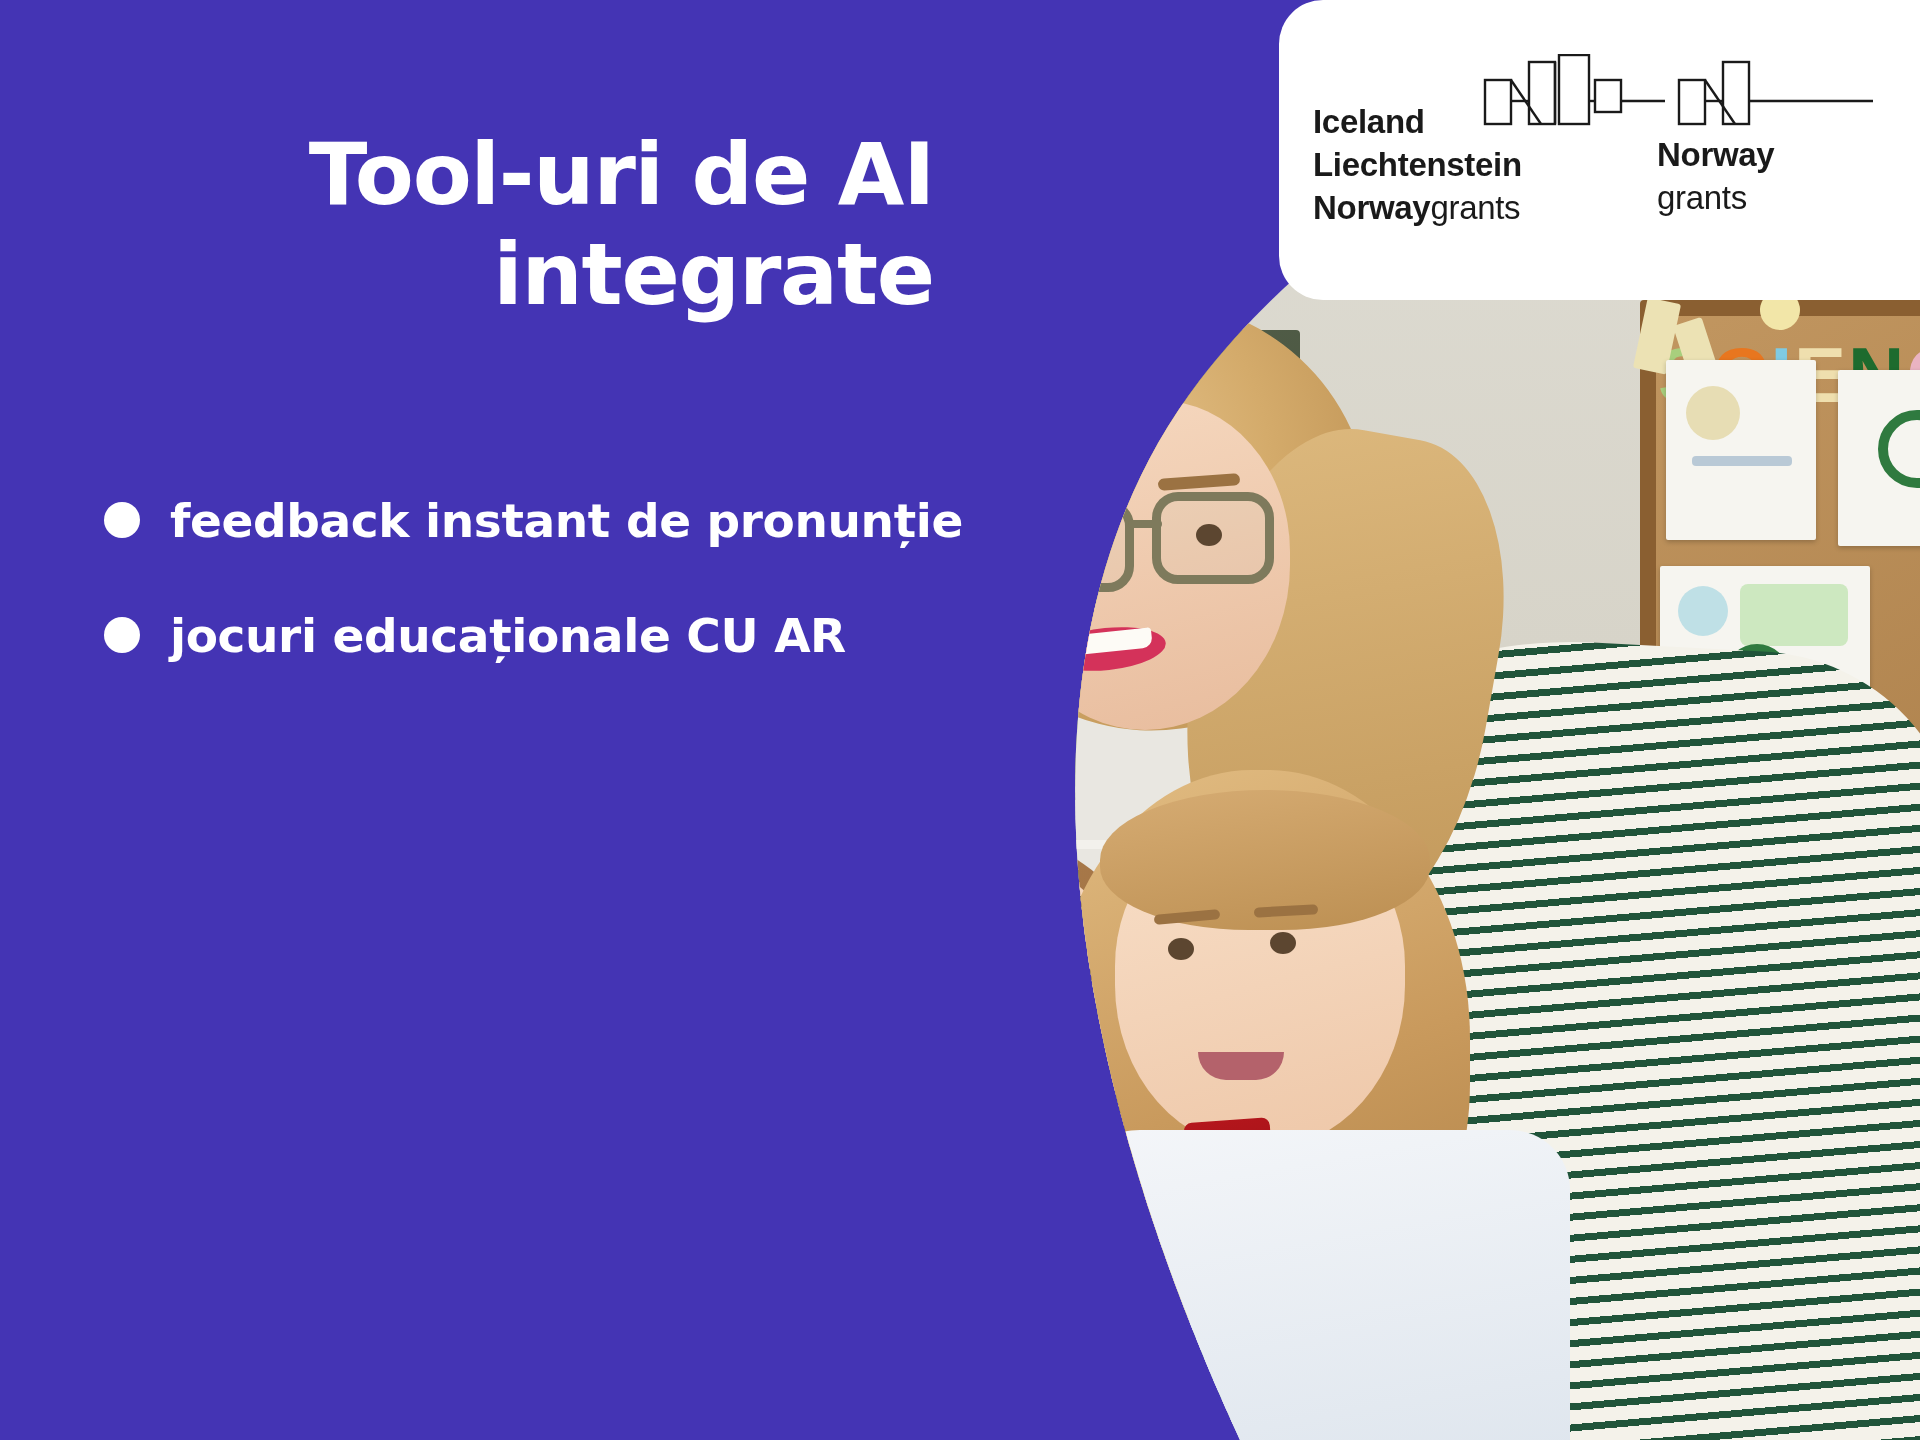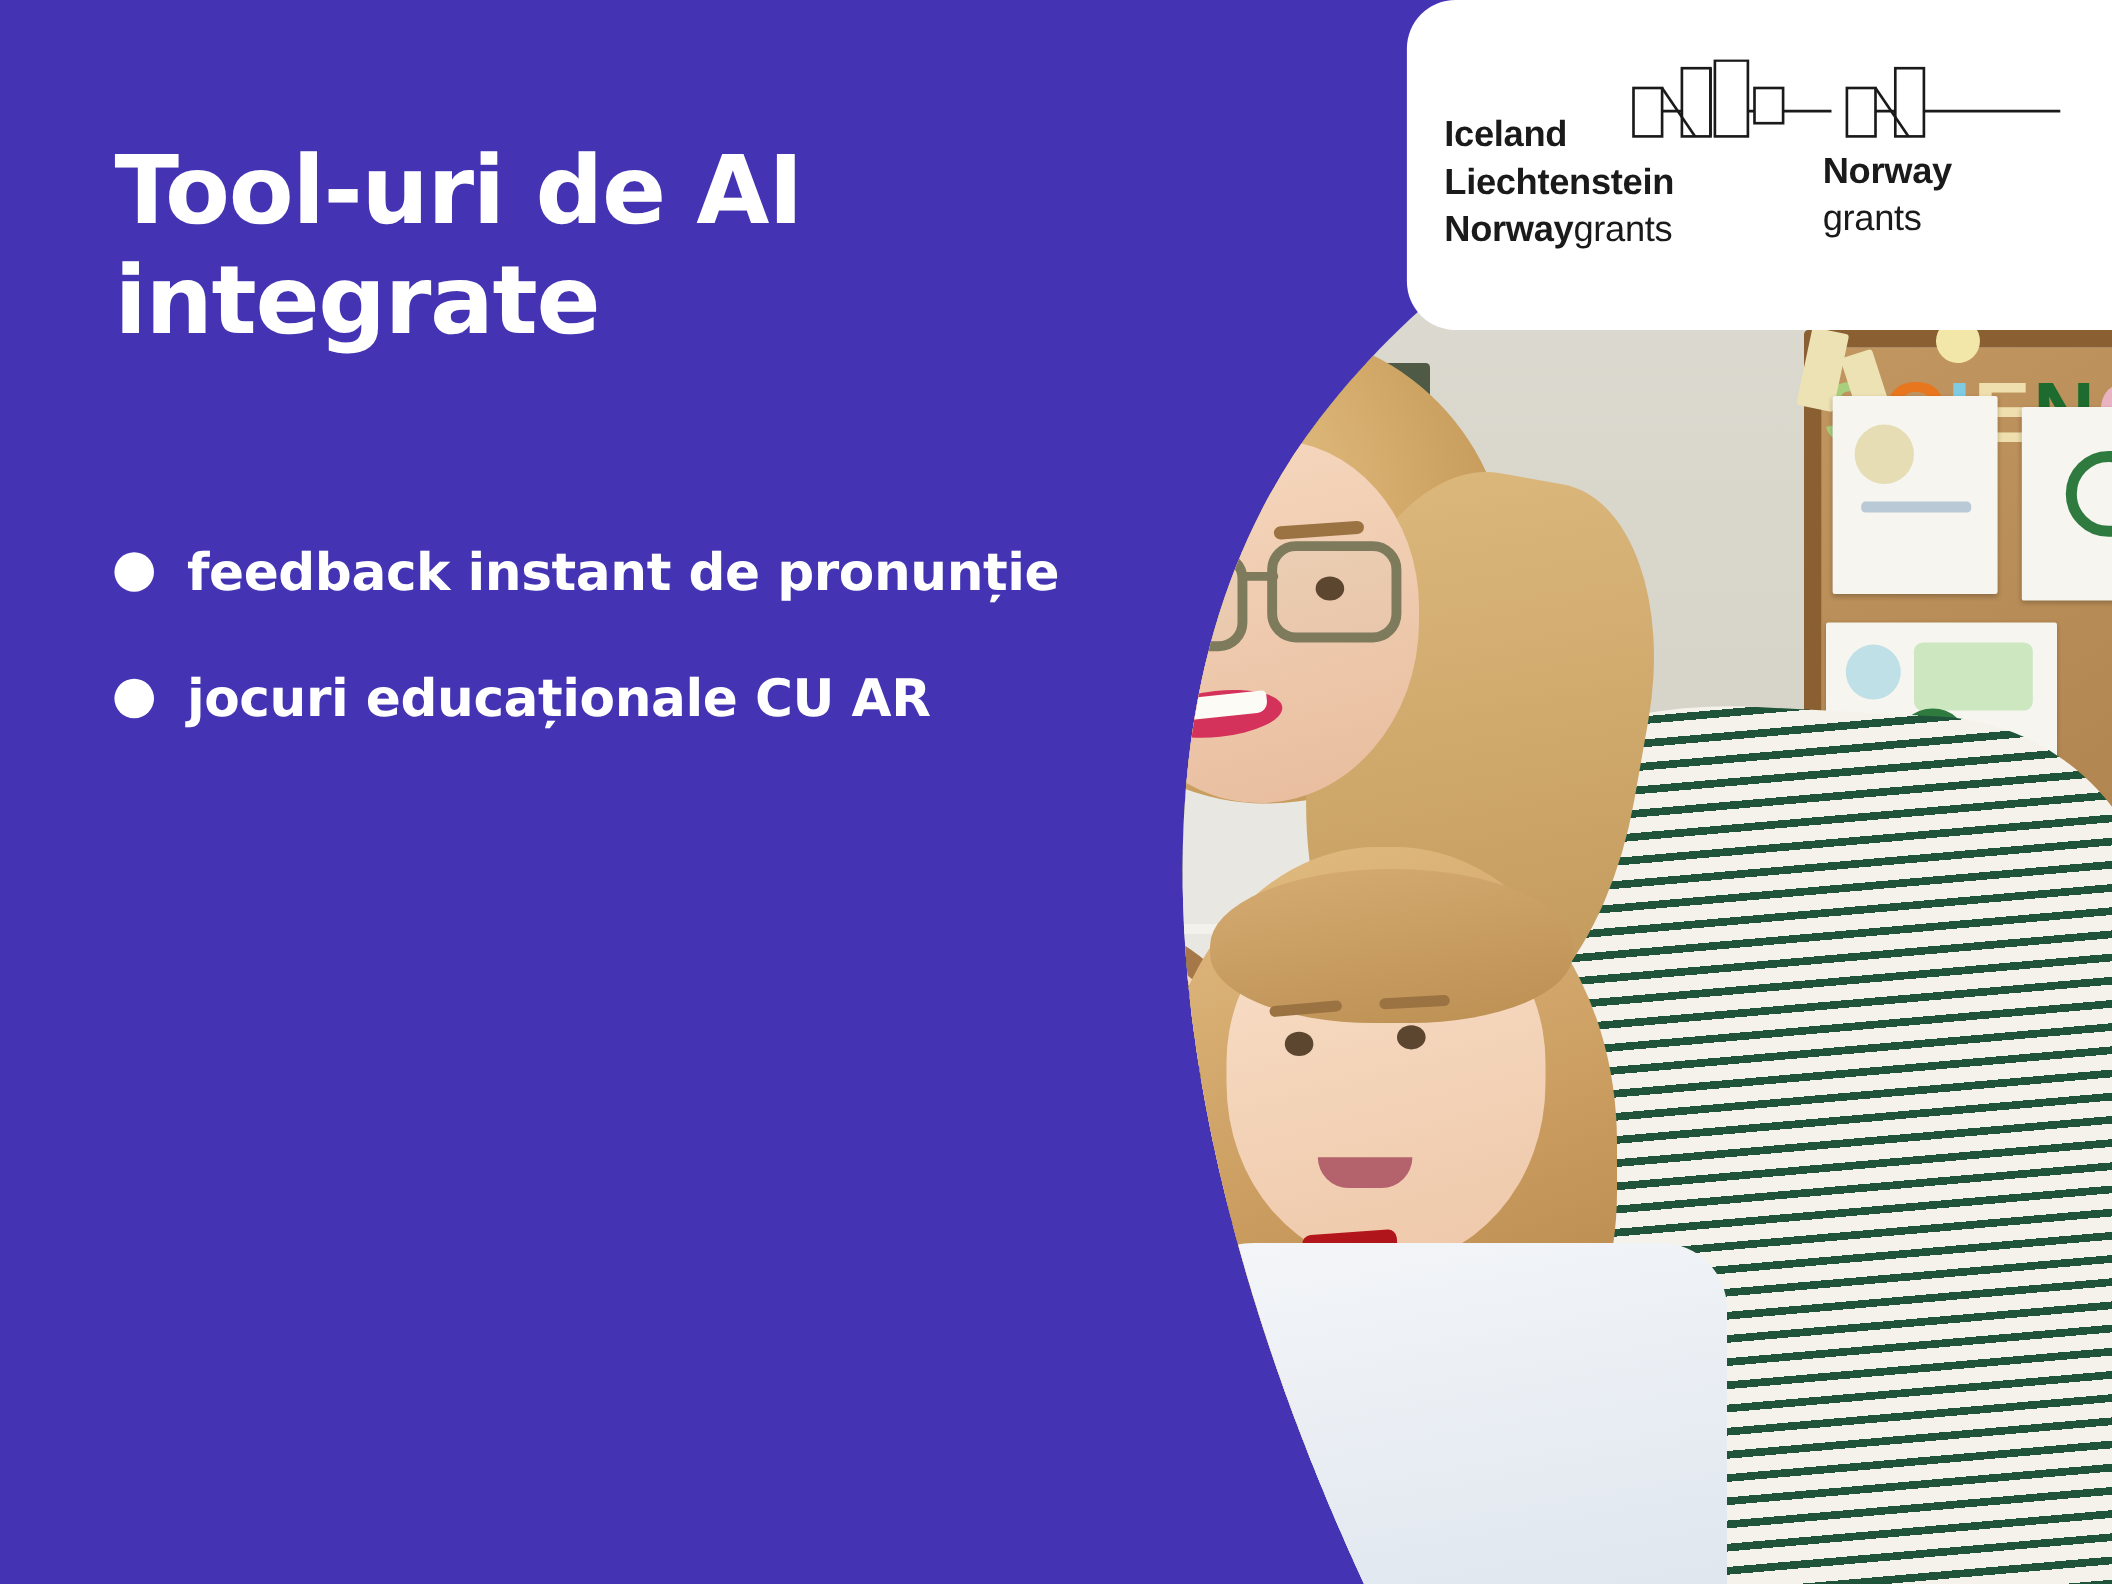--- a/index.html
+++ b/index.html
@@ -259,21 +259,21 @@
     position:absolute;
     left:104px; top:125px;
     width:830px;
     color:#ffffff;
     font-family:"DejaVu Sans", sans-serif;
     font-weight:bold;
     font-size:86px;
     line-height:1.16;
     letter-spacing:-1.2px;
   }
-  .headline .hl-line { display:block; }
+  .headline .hl-line { display:block;text-align:right; }
 
   .bullets {
     position:absolute;
     left:104px; top:490px;
     width:860px;
     text-align:right;
   }
   .bullet {
     position:relative;
     display:flex;

